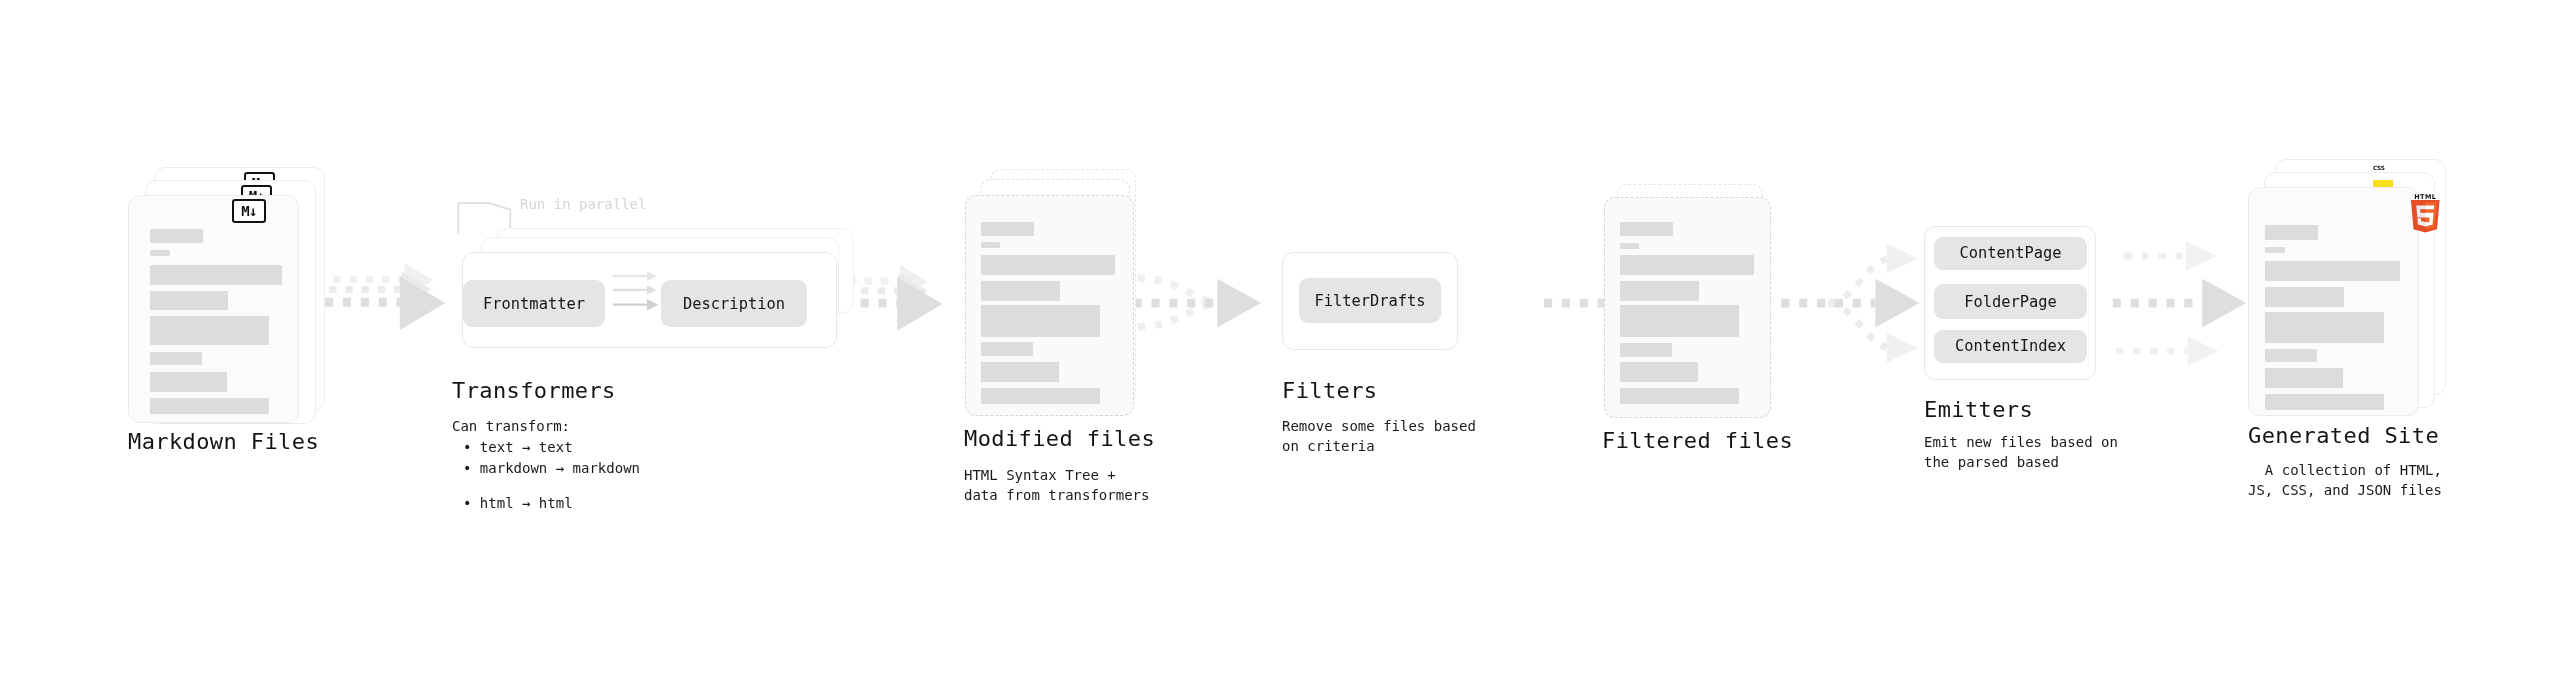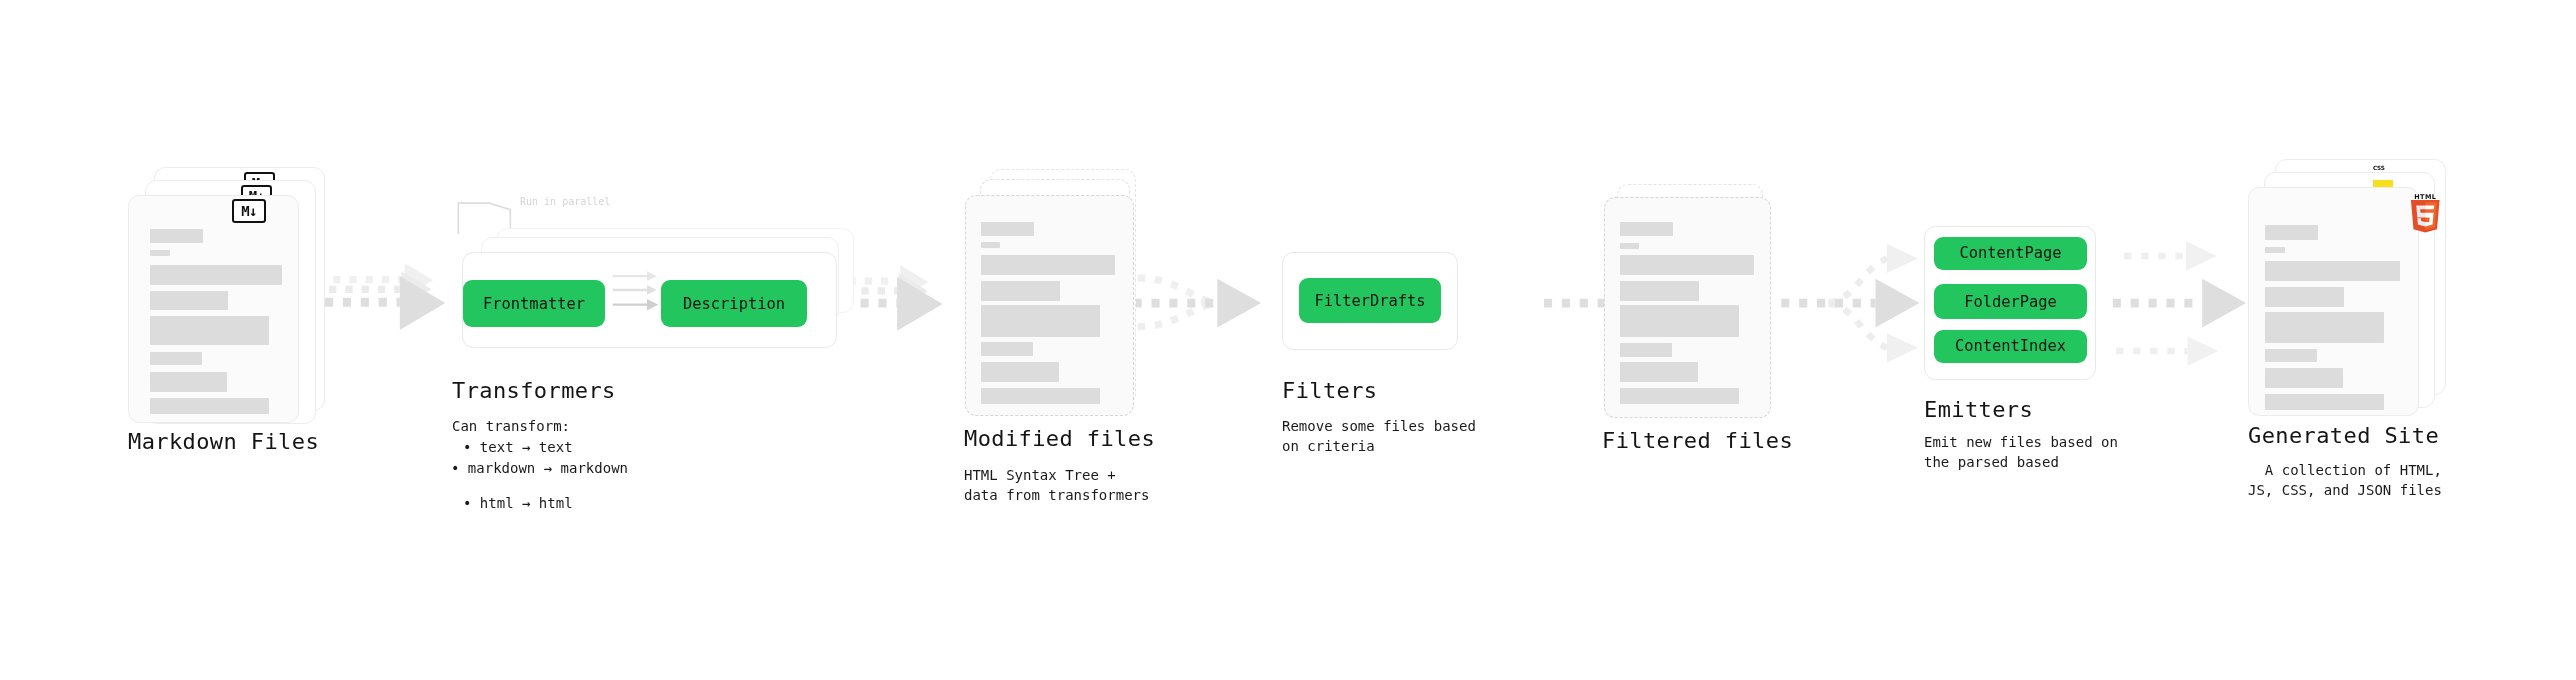--- a/index.html
+++ b/index.html
@@ -48,21 +48,21 @@
 
   
   .groupbox {
     position: absolute;
     border: 1.6px solid #e8e8e8;
     border-radius: 11.4px;
     background: #ffffff;
   }
   .chip {
     position: absolute;
-    background: #22c55e;
+    background: #e5e5e5;
     border-radius: 9px;
     display: flex;
     align-items: center;
     justify-content: center;
     font-size: 15.4px;
     color: #151515;
     white-space: nowrap;
   }
   .chip.faint1 { background: #e4e4e4; }
   .chip.faint2 { background: #eeeeee; }
@@ -90,21 +90,21 @@
   .cssbadge { position: absolute; background: #264de4; }
   .jsbadge  { position: absolute; background: #f7df1e; }
   .csslabel {
     position:absolute; font-size:5.7px; font-weight:bold; color:#111;
     font-family:"DejaVu Sans", sans-serif; letter-spacing:-0.2px;
   }
 
   
   .parallel-label {
     position: absolute;
-    font-size: 10px;
+    font-size: 14px;
     color: #d5d5d5;
     white-space: nowrap;
   }
 
   svg.ov { position: absolute; left:0; top:0; width:2576px; height:681px; pointer-events:none; }
 </style>
 </head>
 <body>
 
 <div id="stage">
@@ -222,21 +222,21 @@
     <div class="chip" style="left:463px; top:280px; width:142px; height:47px;">
       <span>Frontmatter</span>
     </div>
     <div class="chip" style="left:661px; top:280px; width:146px; height:47px;">
       <span>Description</span>
     </div>
 
     <div class="title" style="left:452px; top:378px;">Transformers</div>
     <div class="caption" style="left:452px; top:416px;">Can transform:</div>
     <div class="caption" style="left:463px; top:437px;">• text → text</div>
-    <div class="caption" style="left:451px; top:458px;">• markdown → markdown</div>
+    <div class="caption" style="left:463px; top:458px;">• markdown → markdown</div>
     <div class="caption" style="left:463px; top:493px;">• html → html</div>
   </div>
 
   <div class="abs">
     <div class="doccard dashed ghost" style="left:990px; top:169px; width:146px; height:236px; border-color:#e6e6e6;"></div>
     <div class="doccard dashed ghost" style="left:980px; top:179px; width:150px; height:236px; border-color:#e2e2e2;"></div>
 
     <div class="doccard dashed" style="left:965px; top:195px; width:169px; height:221px;">
       <div class="docline" style="left:14.6px; top:26px; width:53px; height:14px;"></div>
       <div class="docline" style="left:14.6px; top:46px; width:19.5px; height:5.7px;"></div>

